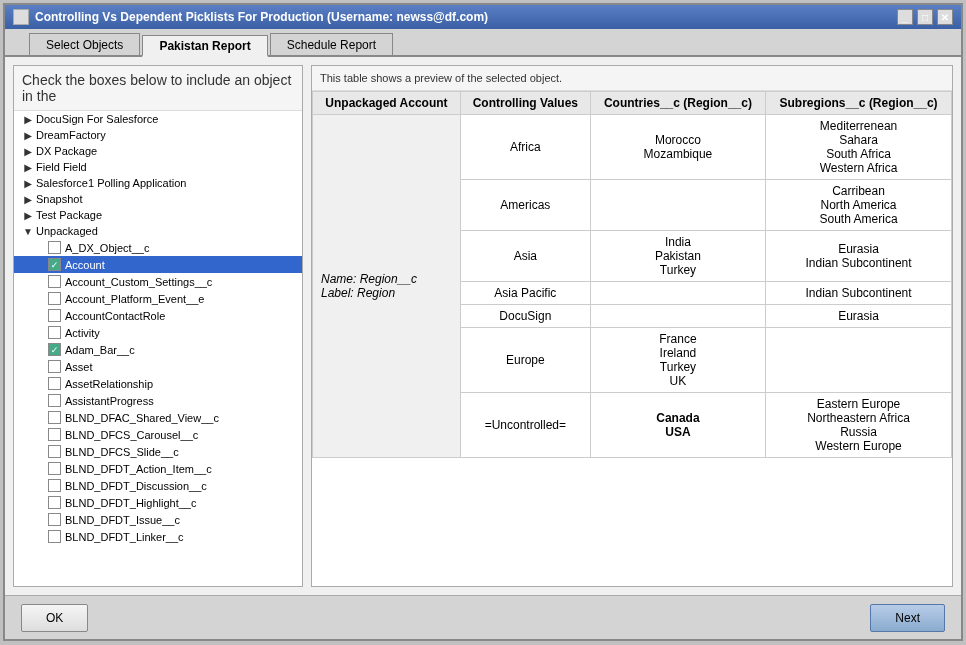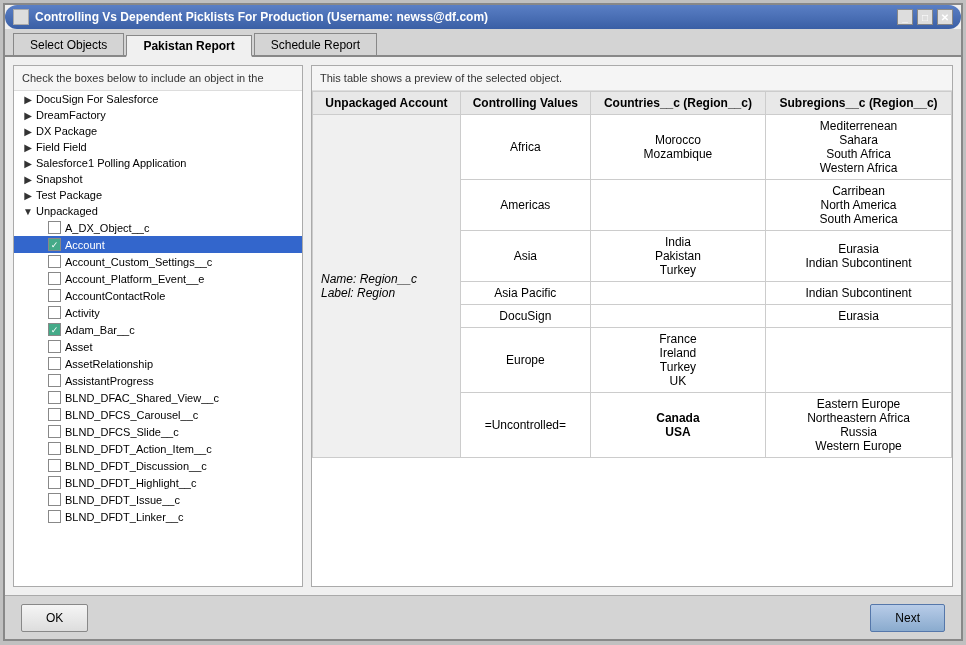--- a/index.html
+++ b/index.html
@@ -23,21 +23,20 @@
     .title-bar {
       background: linear-gradient(to bottom, #5a7fc5, #3a5fa5);
       color: white;
       padding: 4px 8px;
       display: flex;
       align-items: center;
       justify-content: space-between;
       height: 24px;
       font-size: 12px;
       font-weight: bold;
-      border-radius: 12px;
     }
     .title-bar-left {
       display: flex;
       align-items: center;
       gap: 6px;
     }
     .title-icon {
       width: 16px;
       height: 16px;
       background: #ddd;
@@ -55,21 +54,21 @@
       display: flex;
       align-items: center;
       justify-content: center;
       font-size: 10px;
       cursor: pointer;
     }
     .tabs-bar {
       background: #d4d4d4;
       display: flex;
       align-items: flex-end;
-      padding: 0 8px;
+      padding: 0 24px;
       border-bottom: 2px solid #888;
       height: 28px;
     }
     .tab {
       padding: 4px 16px;
       border: 1px solid #888;
       border-bottom: none;
       background: #d4d4d4;
       margin-right: 2px;
       cursor: pointer;
@@ -94,21 +93,21 @@
     .left-panel {
       width: 290px;
       display: flex;
       flex-direction: column;
       border: 1px solid #aaa;
       background: white;
       flex-shrink: 0;
     }
     .left-panel-header {
       padding: 6px 8px;
-      font-size: 11px;
+      font-size: 14px;
       color: #333;
       border-bottom: 1px solid #ddd;
       background: #f5f5f5;
     }
     .tree-container {
       flex: 1;
       overflow-y: auto;
       overflow-x: hidden;
     }
     .tree-item {

